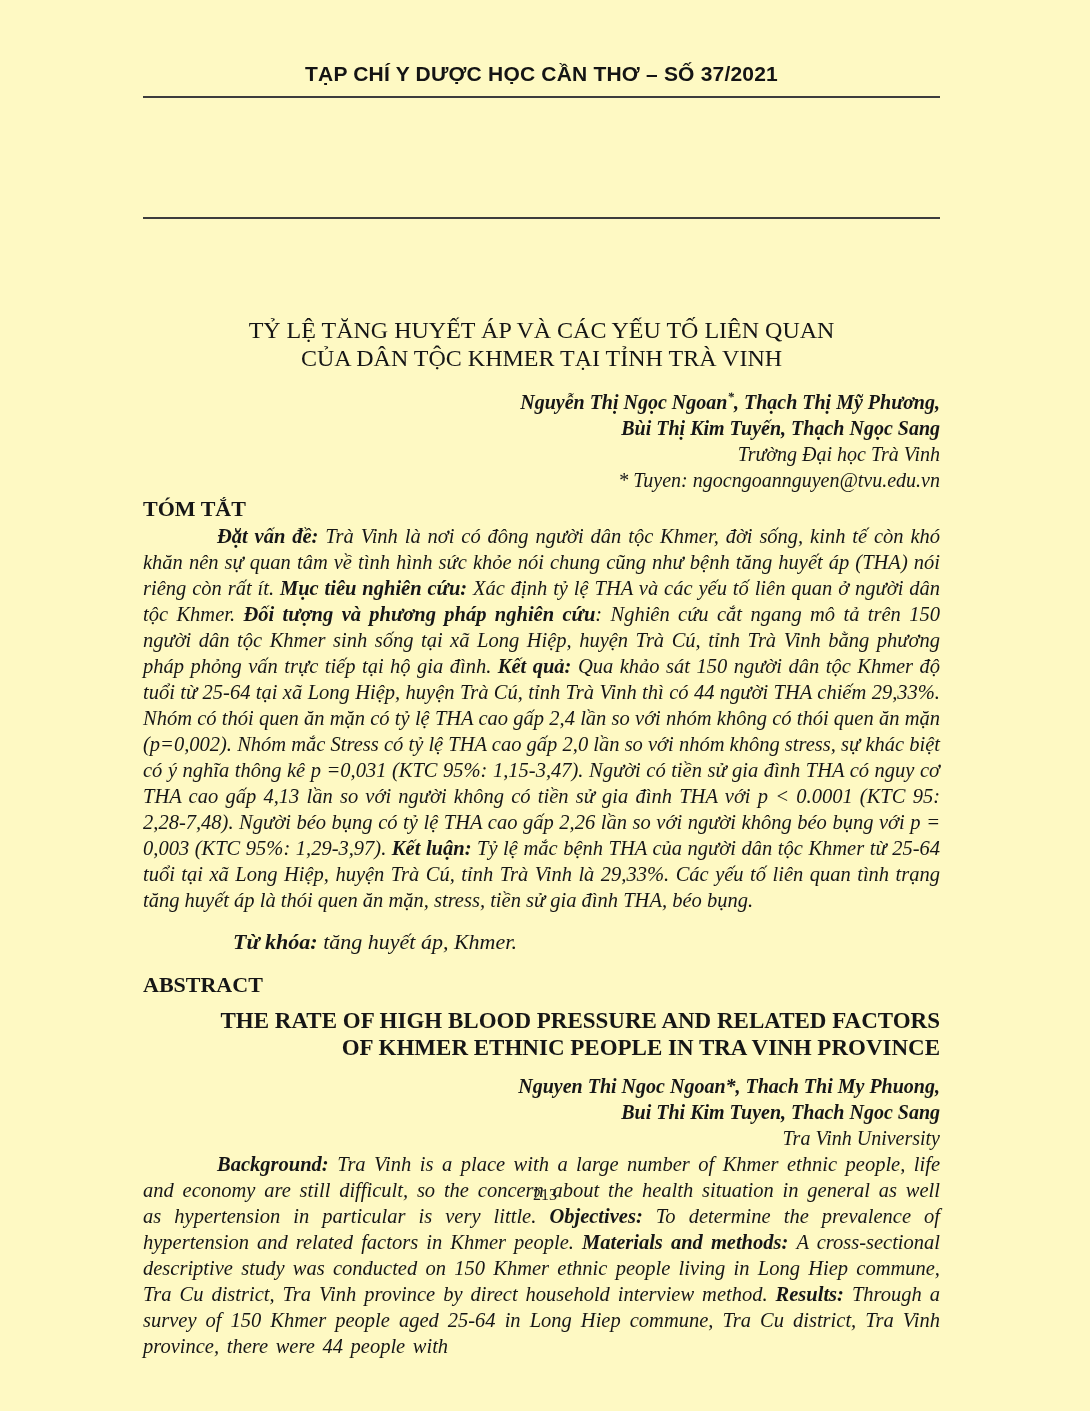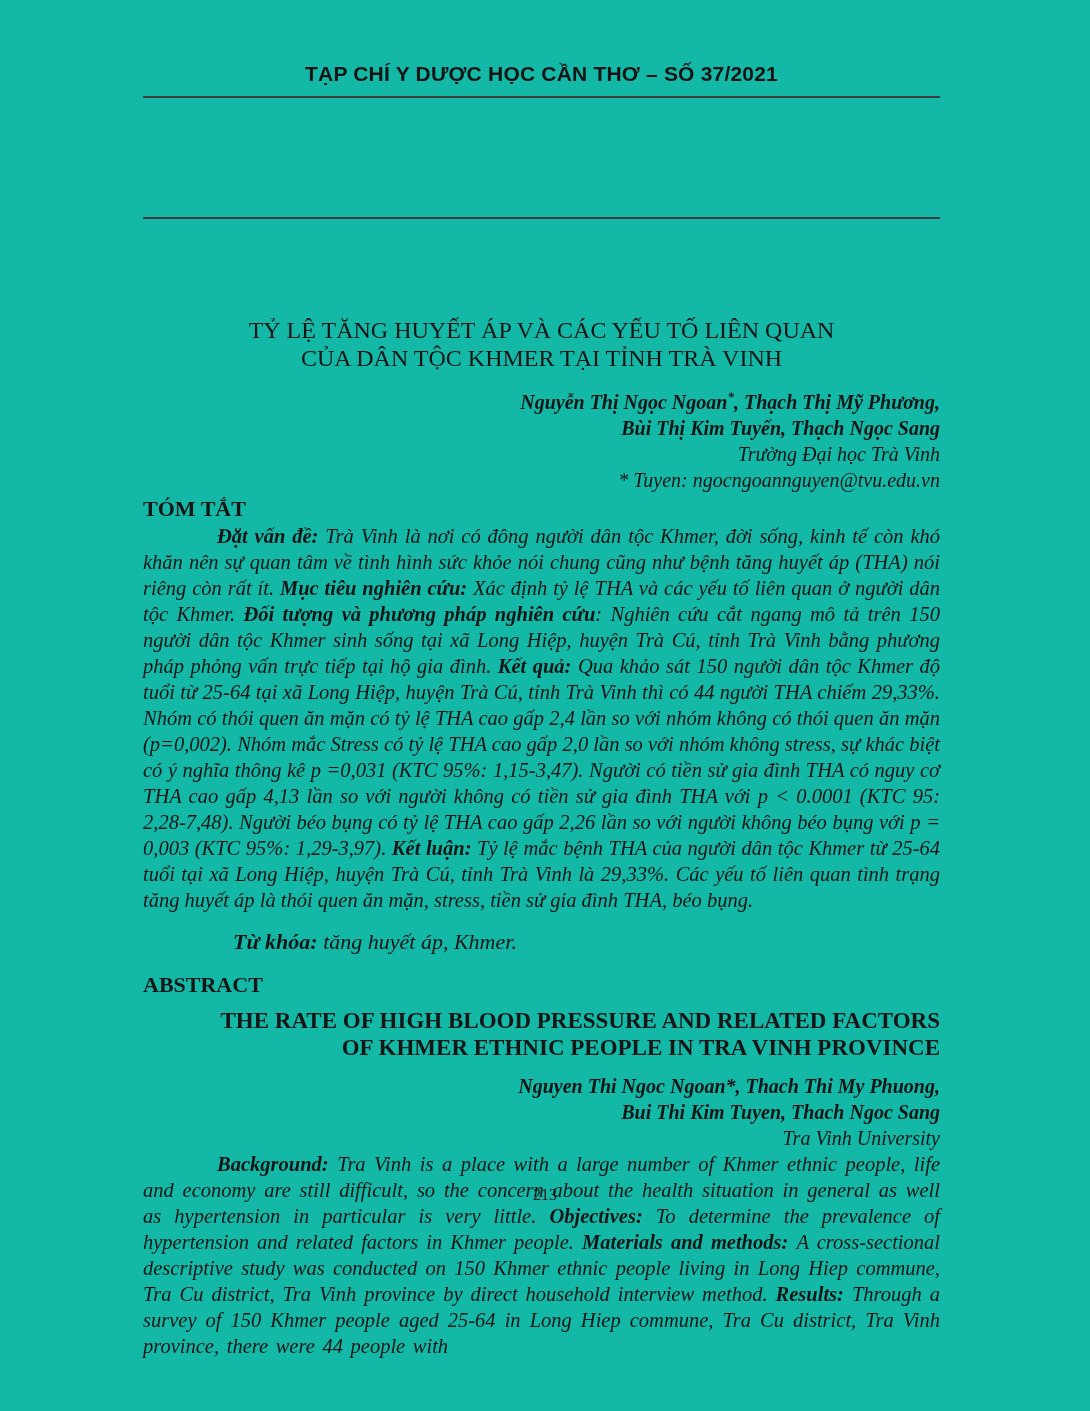--- a/index.html
+++ b/index.html
@@ -1,21 +1,21 @@
 <!DOCTYPE html>
 <html><head>
 <meta charset="utf-8">
 <style>
   html, body { margin: 0; padding: 0; background: #e8e8e8; }
   .page {
     position: relative;
     width: 1090px;
     height: 1411px;
     margin: 0 auto;
-    background: #14b8a6;
+    background: #fef9c3;
     color: #161616;
     font-family: "Liberation Serif", serif;
     box-sizing: border-box;
     padding: 0 150px 0 143px;
     overflow: hidden;
   }
   .journal-header {
     margin-top: 58px;
     text-align: center;
     font-family: "Liberation Sans", sans-serif;

